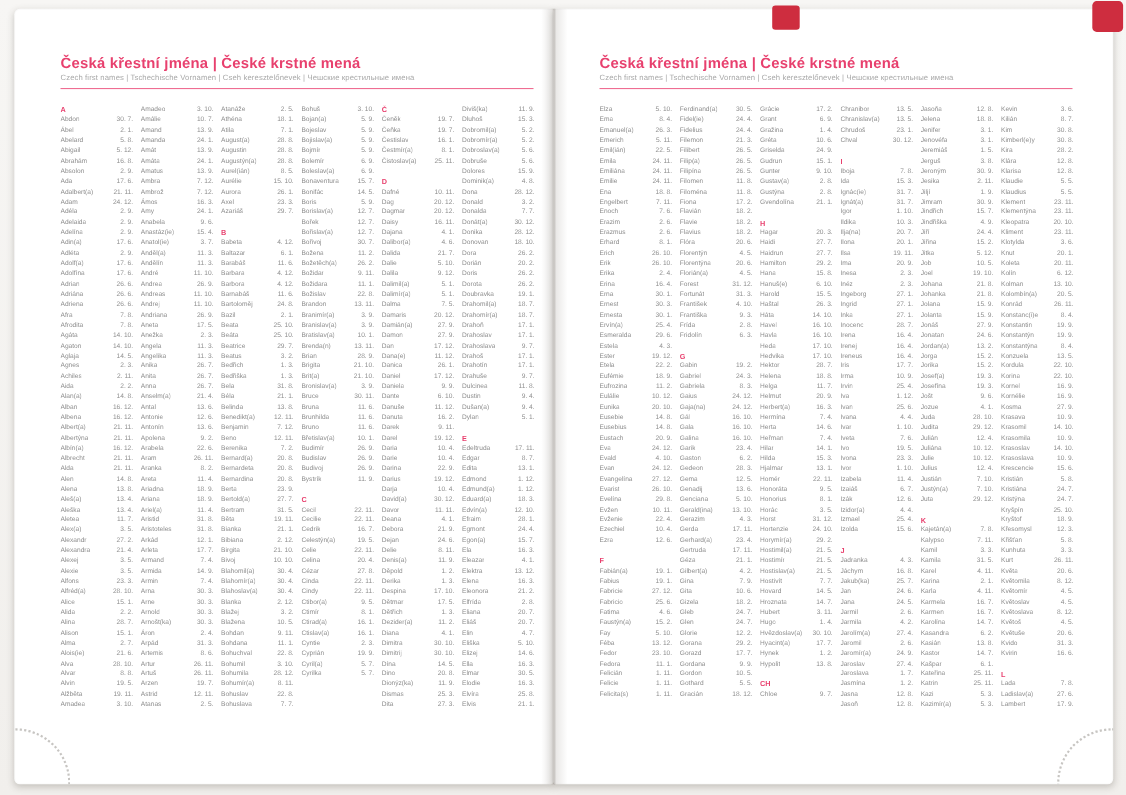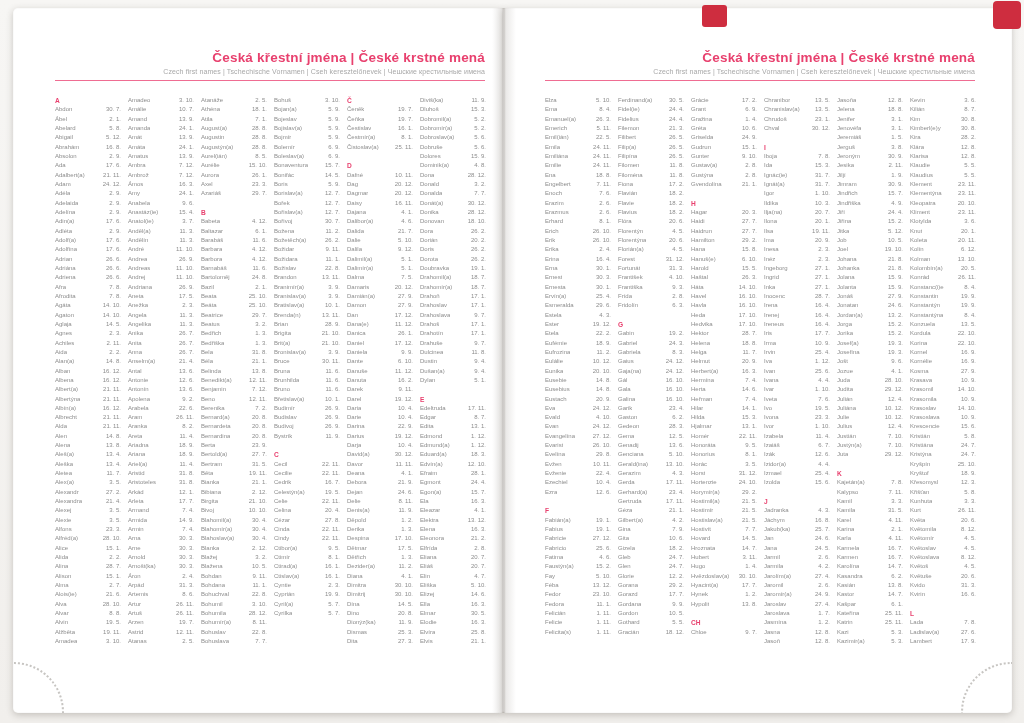--- a/index.html
+++ b/index.html
@@ -7,21 +7,21 @@
        background:linear-gradient(180deg,#f7f6f4 0%,#f1efec 100%);
        font-family:"Liberation Sans", sans-serif;}
   .stage{position:absolute;inset:0;}
   .page{position:absolute;top:8px;height:705px;background:#ffffff;overflow:hidden;}
   .page.left{left:13px;width:490px;border-radius:5px 2px 2px 5px;
              box-shadow:0 2px 7px rgba(60,50,40,.25), inset 0 0 0 1px rgba(0,0,0,.02);}
   .page.right{left:503px;width:509px;border-radius:2px 5px 5px 2px;
               box-shadow:0 2px 7px rgba(60,50,40,.25), inset 0 0 0 1px rgba(0,0,0,.02);}
   .gutter{position:absolute;left:492px;top:8px;width:24px;height:705px;pointer-events:none;
           background:linear-gradient(90deg,rgba(0,0,0,0) 0%,rgba(110,100,90,.16) 42%,rgba(80,70,60,.30) 50%,rgba(110,100,90,.14) 58%,rgba(0,0,0,0) 100%);}
-  .page-head{position:absolute;top:42px;left:42px;width:430px;text-align:right;}
+  .page-head{position:absolute;top:42px;left:42px;width:430px;text-align:left;}
   .page-head h1{margin:0;font-size:13.5px;line-height:15px;font-weight:bold;color:#e8406e;letter-spacing:.2px;}
   .subtitle{margin-top:3px;font-size:7px;color:#a8a8a8;letter-spacing:.1px;}
   .rule{height:1px;background:#ef6d92;margin-top:5px;}
   .cols{position:absolute;top:88px;left:42px;width:431px;display:flex;gap:7px;}
   .col{flex:1 1 0;min-width:0;}
   .row{height:9.34px;display:flex;justify-content:space-between;align-items:center;
        font-size:6px;line-height:9.34px;color:#8d8d8d;white-space:nowrap;overflow:hidden;}
   .row.letter{color:#e8406e;font-weight:bold;font-size:6.6px;justify-content:flex-start;}
   .nm{overflow:hidden;}
   .dt{flex:0 0 auto;padding-left:2px;}

